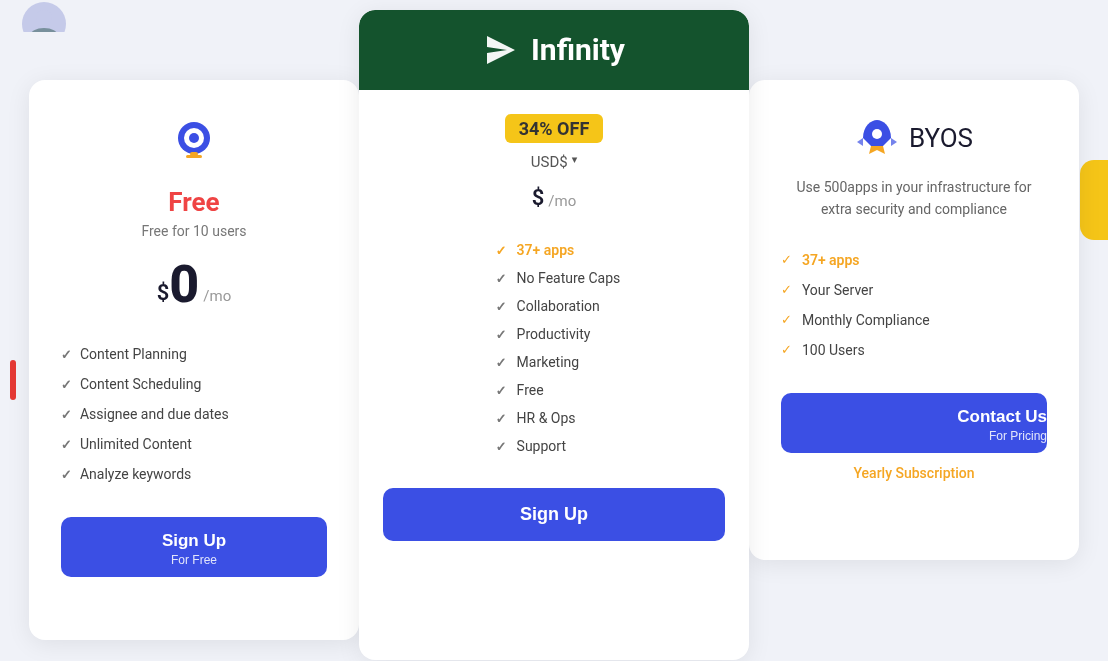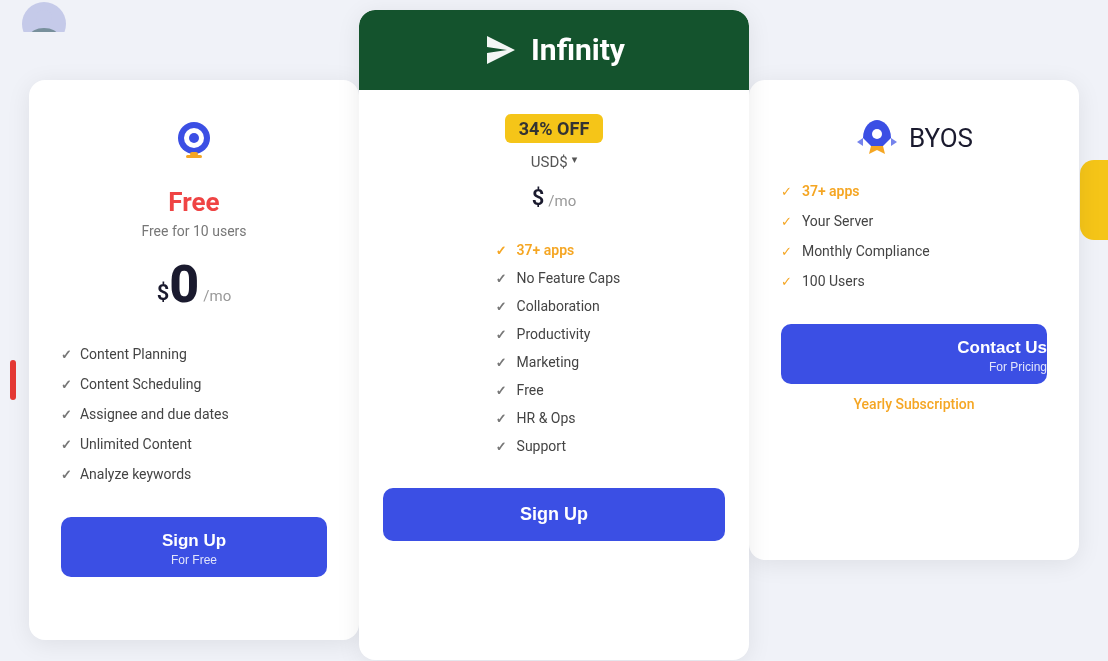--- a/index.html
+++ b/index.html
@@ -485,20 +485,21 @@
       <svg class="byos-icon" viewBox="0 0 44 44">
         <path d="M22 4 C28 4 36 10 36 22 L28 30 L16 30 L8 22 C8 10 16 4 22 4Z" fill="#3b4fe4"></path>
         <circle cx="22" cy="18" r="5" fill="white"></circle>
         <path d="M16 30 L14 38 L22 34 L30 38 L28 30Z" fill="#f5a623"></path>
         <path d="M8 22 L2 26 L8 30Z" fill="#3b4fe4" opacity="0.7"></path>
         <path d="M36 22 L42 26 L36 30Z" fill="#3b4fe4" opacity="0.7"></path>
       </svg>
       <span class="byos-title">BYOS</span>
     </div>
 
+    <p class="byos-description">Use 500apps in your infrastructure for extra security and compliance</p>
 
     <ul class="byos-features">
       <li>
         <span class="check-orange">✓</span>
         <span style="color:#f5a623;font-weight:600;">37+ apps</span>
       </li>
       <li>
         <span class="check-orange">✓</span>
         <span>Your Server</span>
       </li>

